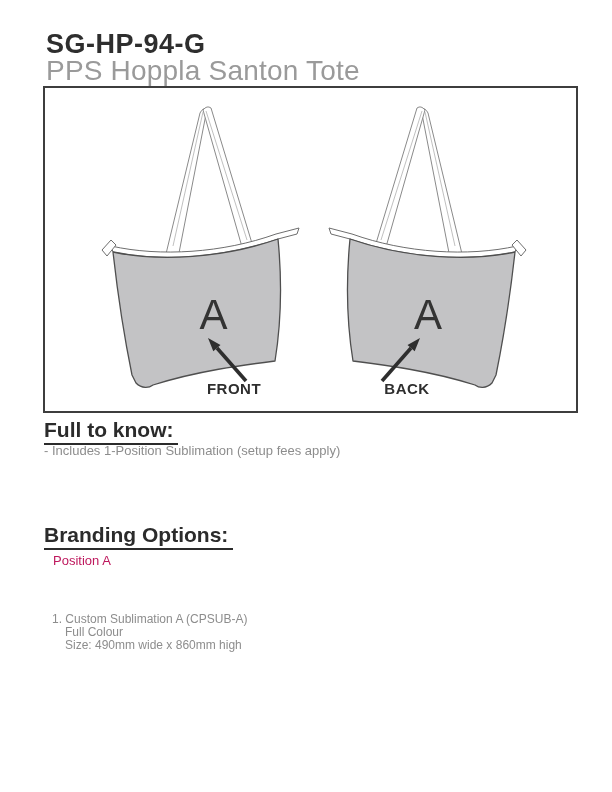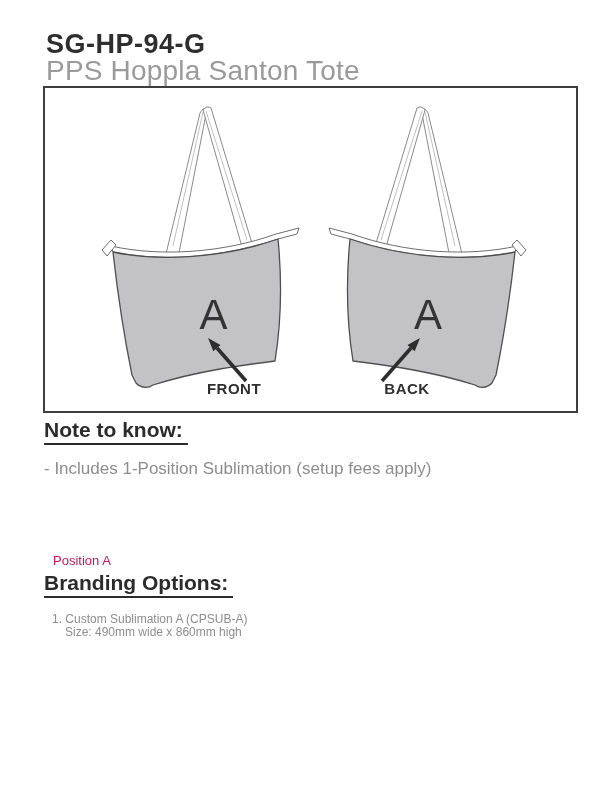--- a/index.html
+++ b/index.html
@@ -33,25 +33,25 @@
   .frame svg{display:block;width:100%;height:100%;}
 
   .section-heading{
     font-size:21px;font-weight:bold;color:#2b2b2b;
     border-bottom:2.5px solid #2b2b2b;
     padding:0 5px 2px 0;
     display:inline-block;
     line-height:1.05;
   }
   .need-heading{left:44px;top:419px;}
-  .need-notes{left:44px;top:444px;font-size:17px;line-height:14.5px;margin-top:18px;}
+  .need-notes{left:44px;top:444px;font-size:13px;line-height:14.5px;}
   .muted{color:#8d8d8d;}
   .alert{color:#ea332b;}
 
-  .branding-heading{left:44px;top:524px;margin-top:48px;}
+  .branding-heading{left:44px;top:524px;}
   .position-heading{
     left:53px;top:554px;
     font-size:13px;font-weight:normal;color:#be185d;line-height:1.1;
   }
   .branding-lines{left:52px;top:571px;font-size:12px;line-height:12.8px;color:#8d8d8d;margin-top:42px;}
   .b-line.indent{margin-left:13px;}
 
   svg text{font-family:"Liberation Sans","DejaVu Sans",sans-serif;}
   .pos-marker{font-size:42px;fill:#333333;}
   .side-label{font-size:15px;font-weight:bold;fill:#2e2e2e;letter-spacing:.5px;}
@@ -85,26 +85,27 @@
 
     <text class="pos-marker" x="168.5" y="241" text-anchor="middle">A</text>
     <text class="pos-marker" x="383" y="241" text-anchor="middle">A</text>
 
     <text class="side-label" x="189" y="306" text-anchor="middle">FRONT</text>
     <text class="side-label" x="362" y="306" text-anchor="middle">BACK</text>
   </svg>
 </div>
 
 <div class="abs need-heading">
-  <span class="section-heading">Note to know:</span>
+  <span class="section-heading">Full to know:</span>
 </div>
 <div class="abs need-notes">
   <div class="note-line muted">- Includes 1-Position Sublimation (setup fees apply)</div>
 </div>
 
 <div class="abs branding-heading">
   <span class="section-heading">Branding Options:</span>
 </div>
 <div class="abs position-heading">Position A</div>
 <div class="abs branding-lines">
   <div class="b-line">1. Custom Sublimation A (CPSUB-A)</div>
+  <div class="b-line indent">Full Colour</div>
   <div class="b-line indent">Size: 490mm wide x 860mm high</div>
 </div>
 
 </body></html>

